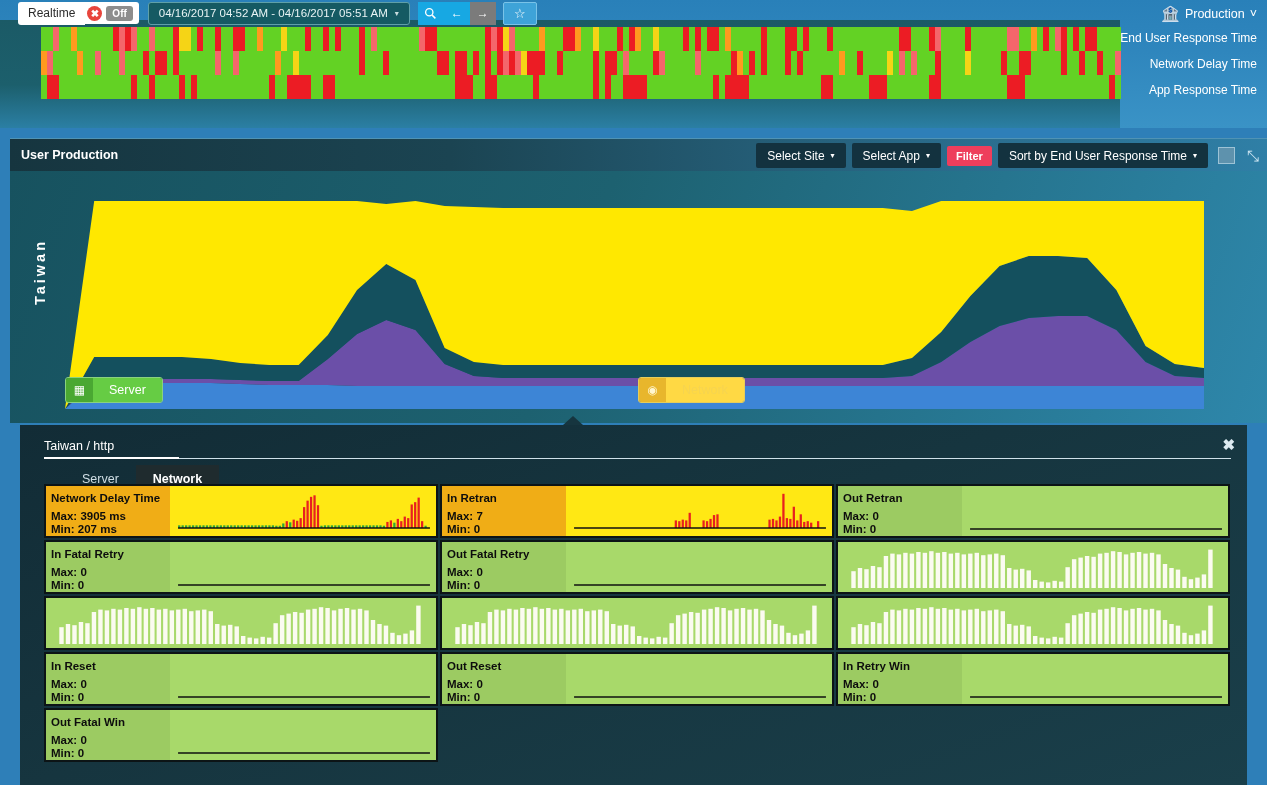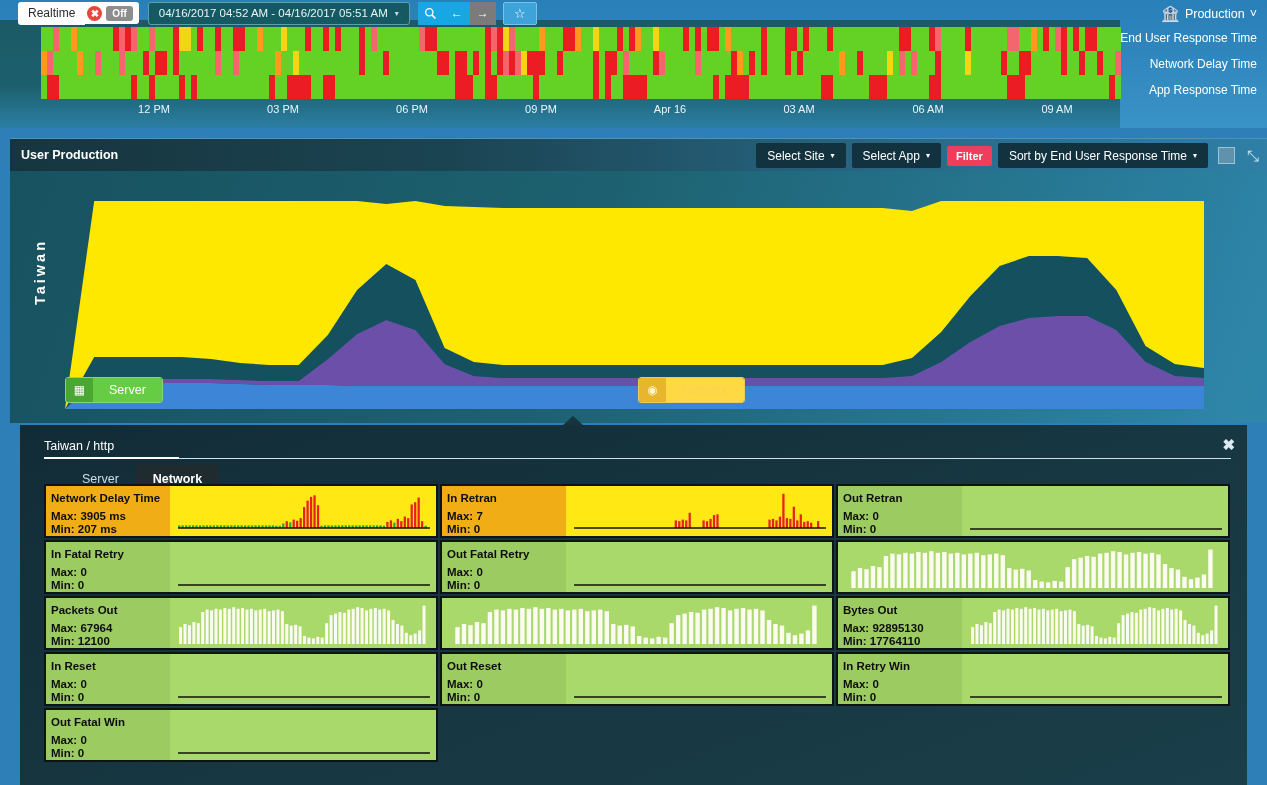--- a/index.html
+++ b/index.html
@@ -798,30 +798,20 @@
         <i style="background: rgb(99, 210, 36);"></i>
         <i style="background: rgb(99, 210, 36);"></i>
         <i style="background: rgb(99, 210, 36);"></i>
         <i style="background: rgb(99, 210, 36);"></i>
         <i style="background: rgb(99, 210, 36);"></i>
         <i style="background: rgb(99, 210, 36);"></i>
         <i style="background: rgb(99, 210, 36);"></i>
         <i style="background: rgb(236, 28, 36);"></i>
         <i style="background: rgb(99, 210, 36);"></i>
       </div>
-    </div>
-  <div id="axis">
-      <span style="left: 113px;">12 PM</span>
-      <span style="left: 242px;">03 PM</span>
-      <span style="left: 371px;">06 PM</span>
-      <span style="left: 500px;">09 PM</span>
-      <span style="left: 629px;">Apr 16</span>
-      <span style="left: 758px;">03 AM</span>
-      <span style="left: 887px;">06 AM</span>
-      <span style="left: 1016px;">09 AM</span>
     </div>
 </div>
 
 <div id="ux-panel">
   <div id="ux-title">User Production</div>
   <div id="ux-controls">
     <div class="ux-btn">
       <span>Select Site</span>
       <span class="caret">▾</span>
     </div>
@@ -1102,25 +1092,20 @@
               <rect x="241.82" width="2.99" y="35.60" height="10.40" fill="#fbfbf0"></rect>
               <rect x="246.21" width="2.99" y="32.40" height="13.60" fill="#fbfbf0"></rect>
               <rect x="250.61" width="2.99" y="7.60" height="38.40" fill="#fbfbf0"></rect>
             </svg>
           </div>
         </div>
       </div>
     </div>
     <div class="card-row">
       <div class="card green">
-        <div class="label-zone">
-          <div class="m-name">Packets Out</div>
-          <div class="m-max">Max: 67964</div>
-          <div class="m-min">Min: 12100</div>
-        </div>
         <div class="spark-zone">
           <div class="spark">
             <svg viewBox="0 0 264 50" preserveAspectRatio="none">
               <rect x="9.00" width="2.99" y="29.20" height="16.80" fill="#fbfbf0"></rect>
               <rect x="13.39" width="2.99" y="26.00" height="20.00" fill="#fbfbf0"></rect>
               <rect x="17.79" width="2.99" y="27.20" height="18.80" fill="#fbfbf0"></rect>
               <rect x="22.18" width="2.99" y="24.00" height="22.00" fill="#fbfbf0"></rect>
               <rect x="26.57" width="2.99" y="25.20" height="20.80" fill="#fbfbf0"></rect>
               <rect x="30.96" width="2.99" y="14.00" height="32.00" fill="#fbfbf0"></rect>
               <rect x="35.36" width="2.99" y="11.60" height="34.40" fill="#fbfbf0"></rect>
@@ -1235,25 +1220,20 @@
               <rect x="233.04" width="2.99" y="34.80" height="11.20" fill="#fbfbf0"></rect>
               <rect x="237.43" width="2.99" y="37.20" height="8.80" fill="#fbfbf0"></rect>
               <rect x="241.82" width="2.99" y="35.60" height="10.40" fill="#fbfbf0"></rect>
               <rect x="246.21" width="2.99" y="32.40" height="13.60" fill="#fbfbf0"></rect>
               <rect x="250.61" width="2.99" y="7.60" height="38.40" fill="#fbfbf0"></rect>
             </svg>
           </div>
         </div>
       </div>
       <div class="card green">
-        <div class="label-zone">
-          <div class="m-name">Bytes Out</div>
-          <div class="m-max">Max: 92895130</div>
-          <div class="m-min">Min: 17764110</div>
-        </div>
         <div class="spark-zone">
           <div class="spark">
             <svg viewBox="0 0 264 50" preserveAspectRatio="none">
               <rect x="9.00" width="2.99" y="29.20" height="16.80" fill="#fbfbf0"></rect>
               <rect x="13.39" width="2.99" y="26.00" height="20.00" fill="#fbfbf0"></rect>
               <rect x="17.79" width="2.99" y="27.20" height="18.80" fill="#fbfbf0"></rect>
               <rect x="22.18" width="2.99" y="24.00" height="22.00" fill="#fbfbf0"></rect>
               <rect x="26.57" width="2.99" y="25.20" height="20.80" fill="#fbfbf0"></rect>
               <rect x="30.96" width="2.99" y="14.00" height="32.00" fill="#fbfbf0"></rect>
               <rect x="35.36" width="2.99" y="11.60" height="34.40" fill="#fbfbf0"></rect>

